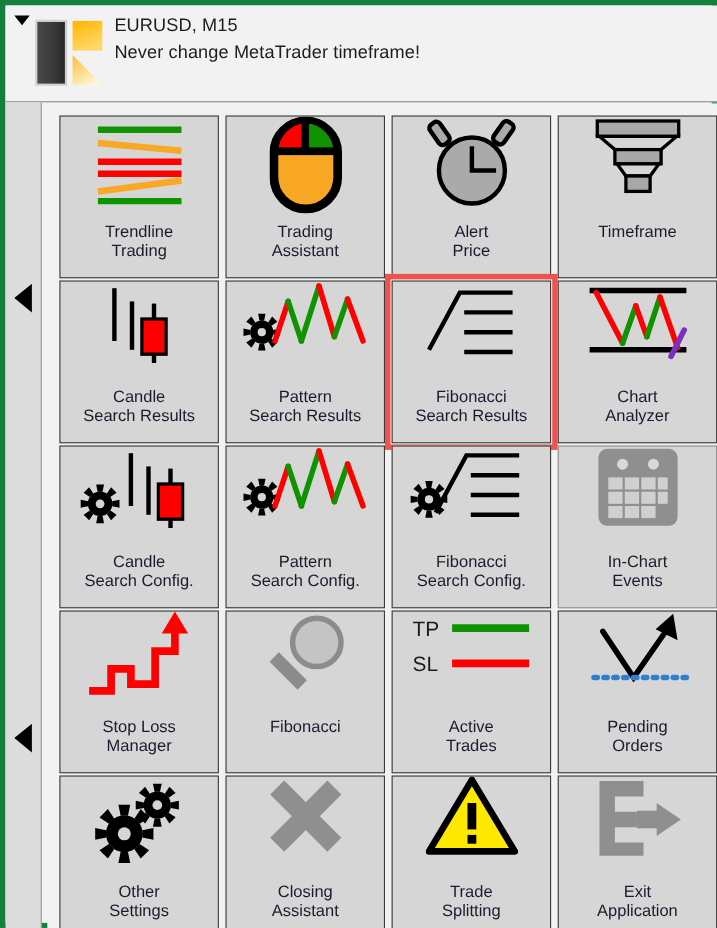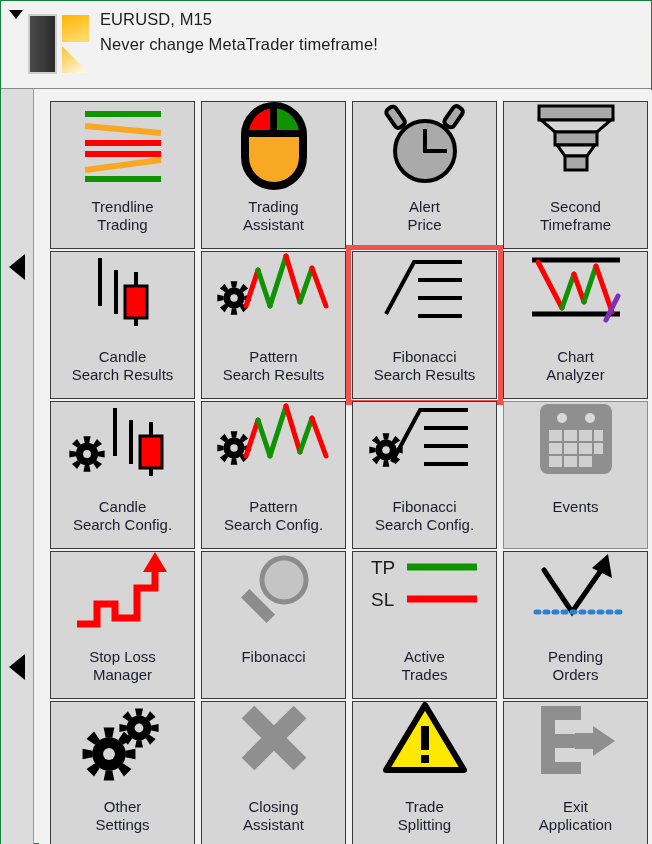--- a/index.html
+++ b/index.html
@@ -13,21 +13,21 @@
     font-family: "Liberation Sans", sans-serif;
     overflow: hidden;
   }
 
   #app {
     position: relative;
     width: 652px;
     height: 844px;
     box-sizing: border-box;
     background: #f2f2f2;
-    border: 1px solid #15803d;
+    border: 5px solid #15803d;
   }
 
   
   #header {
     position: absolute;
     left: 0; top: 0;
     width: 650px;
     height: 88px;
     background: #f2f2f2;
     border-bottom: 1px solid #8a8a8a;
@@ -245,21 +245,20 @@
       <div class="tile">
         <div class="icon-box">
           <svg width="90" height="76" viewBox="0 0 90 76">
       <rect x="8" y="4" width="74" height="14" fill="#a8a8a8" stroke="#000" stroke-width="3"></rect>
       <path d="M10,18 L80,18 L66,30 L24,30 Z" fill="#d6d6d6" stroke="#000" stroke-width="3"></path>
       <rect x="24" y="30" width="42" height="13" fill="#a8a8a8" stroke="#000" stroke-width="3"></rect>
       <path d="M26,43 L64,43 L56,54 L34,54 Z" fill="#d6d6d6" stroke="#000" stroke-width="3"></path>
       <rect x="34" y="54" width="22" height="14" fill="#a8a8a8" stroke="#000" stroke-width="3"></rect>
     </svg>
         </div>
-        <div class="tile-label">Second</div>
         <div class="tile-label">Timeframe</div>
       </div>
       <div class="tile">
         <div class="icon-box">
           <svg width="70" height="80" viewBox="0 0 70 80">
             <g>
     <rect x="10" y="6" width="4" height="48" fill="#000"></rect>
     <rect x="26" y="18" width="4" height="44" fill="#000"></rect>
     <rect x="46" y="20" width="4" height="16" fill="#000"></rect>
     <rect x="46" y="64" width="4" height="10" fill="#000"></rect>
@@ -521,20 +520,21 @@
         <rect x="11" y="41" width="13" height="11"></rect>
               <rect x="26" y="41" width="13" height="11"></rect>
         <rect x="41" y="41" width="13" height="11"></rect>
               <rect x="56" y="41" width="9" height="11"></rect>
         <rect x="11" y="54" width="13" height="11"></rect>
               <rect x="26" y="54" width="13" height="11"></rect>
         <rect x="41" y="54" width="13" height="11"></rect>
       </g>
           </svg>
         </div>
+        <div class="tile-label">In-Chart</div>
         <div class="tile-label">Events</div>
       </div>
       <div class="tile">
         <div class="icon-box">
           <svg width="100" height="82" viewBox="0 0 100 82">
       <g stroke="#ff0000" stroke-width="7" fill="none" stroke-linejoin="miter">
         <path d="M4,72 L24,72 L24,52 L42,52 L42,66 L64,66 L64,36 L82,36 L82,12"></path>
       </g>
       <path d="M82,0 L94,20 L70,20 Z" fill="#ff0000"></path>
           </svg>

